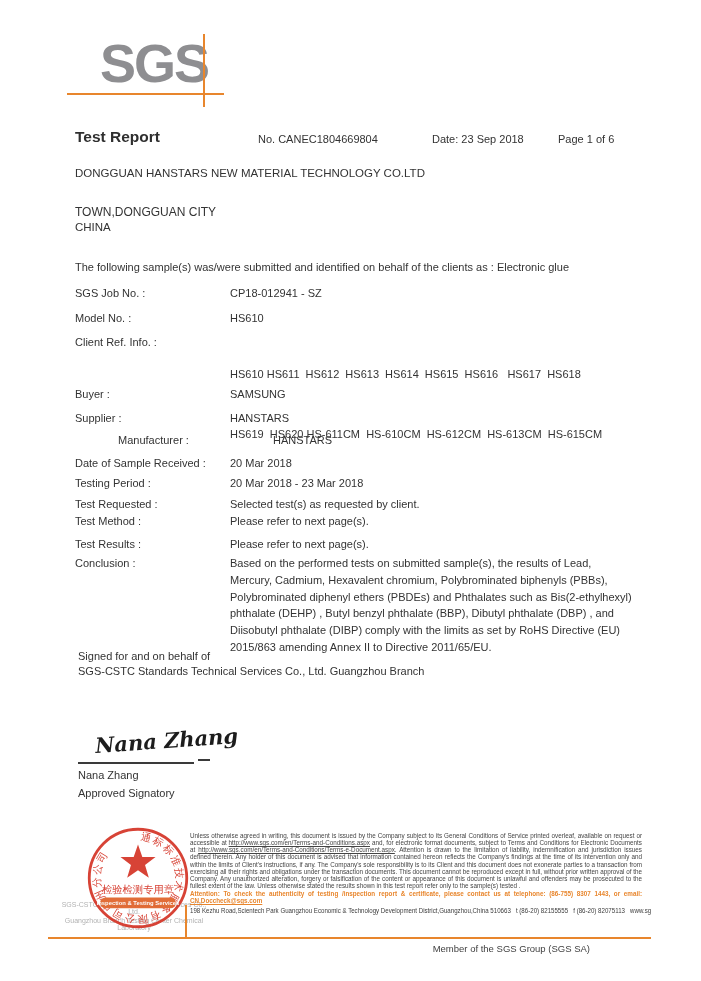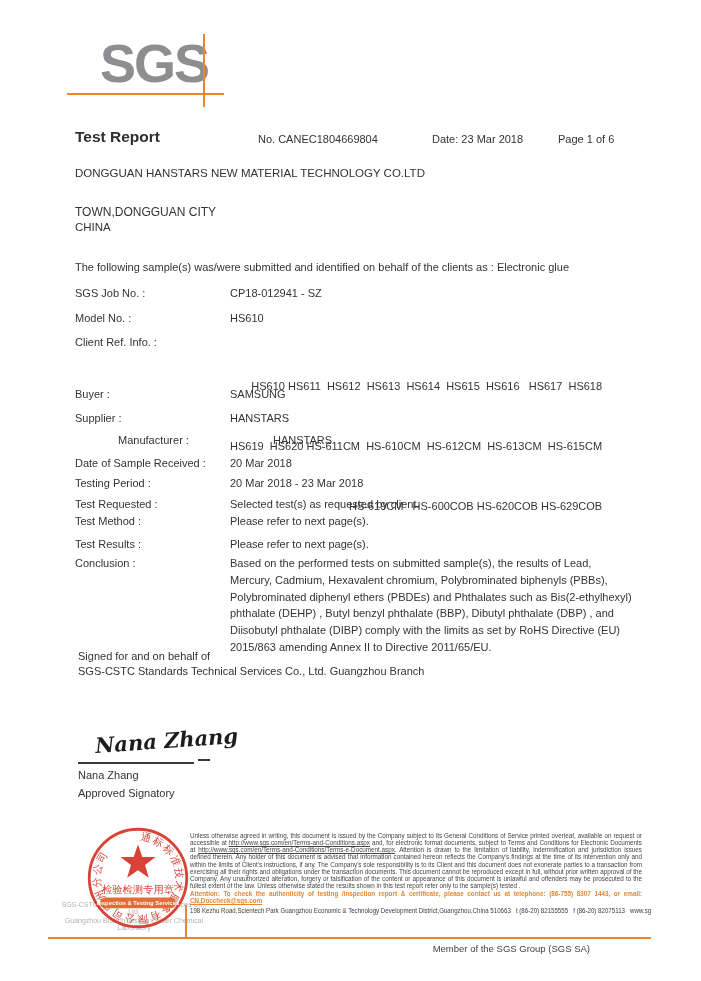--- a/index.html
+++ b/index.html
@@ -28,21 +28,21 @@
   .client-addr2 { left:75px; top:205px; font-size:12px; }
   .client-addr3 { left:75px; top:221px; font-size:11.5px; }
 
   .intro { left:75px; top:261px; font-size:11px; }
 
   
   .row-label { position:absolute; left:75px; font-size:11px; white-space:pre; }
   .row-value { position:absolute; left:230px; font-size:11px; white-space:pre; }
   .t-job { top:287px; } .t-model { top:312px; }
   .t-ref { top:336px; }
-  .ref-lines { position:absolute; left:230px; top:336px; font-size:11px; line-height:20px; white-space:pre;text-align:right; }
+  .ref-lines { position:absolute; left:230px; top:324px; font-size:11px; line-height:20px; white-space:pre; }
   .t-buyer { top:388px; } .t-supplier { top:412px; } .t-manuf { top:434px;padding-left:43px; }
   .t-received { top:457px; } .t-period { top:477px; }
   .t-requested { top:498px; } .t-method { top:515px; } .t-results { top:538px; }
   .t-conclusion { top:557px; }
   .conclusion-text { position:absolute; left:230px; top:555px; width:404px;
     font-size:11px; line-height:16.8px; }
 
   .signed1 { left:78px; top:650px; font-size:11px; }
   .signed2 { left:78px; top:665px; font-size:11px; }
 
@@ -75,40 +75,39 @@
 <body>
 
 <div class="page">
 
   <div class="logo-text">SGS</div>
   <div class="logo-hline"></div>
   <div class="logo-vline"></div>
 
   <div class="abs title">Test Report</div>
   <div class="abs report-no">No. CANEC1804669804</div>
-  <div class="abs report-date">Date: 23 Mar 2018</div>
+  <div class="abs report-date">Date: 23 Sep 2018</div>
   <div class="abs report-page">Page 1 of 6</div>
 
   <div class="abs client-name">DONGGUAN HANSTARS NEW MATERIAL TECHNOLOGY CO.LTD</div>
   <div class="abs client-addr2">TOWN,DONGGUAN CITY</div>
   <div class="abs client-addr3">CHINA</div>
 
   <div class="abs intro">The following sample(s) was/were submitted and identified on behalf of the clients as : Electronic glue</div>
 
   <span class="row-label t-job">SGS Job No. :</span>
   <span class="row-value t-job">CP18-012941 - SZ</span>
 
   <span class="row-label t-model">Model No. :</span>
   <span class="row-value t-model">HS610</span>
 
   <span class="row-label t-ref">Client Ref. Info. :</span>
   <div class="ref-lines">
     <div>HS610 HS611  HS612  HS613  HS614  HS615  HS616   HS617  HS618</div>
     <div>HS619  HS620 HS-611CM  HS-610CM  HS-612CM  HS-613CM  HS-615CM</div>
-    <div>HS-619CM   HS-600COB HS-620COB HS-629COB</div>
   </div>
 
   <span class="row-label t-buyer">Buyer :</span>
   <span class="row-value t-buyer">SAMSUNG</span>
 
   <span class="row-label t-supplier">Supplier :</span>
   <span class="row-value t-supplier">HANSTARS</span>
 
   <span class="row-label t-manuf">Manufacturer :</span>
   <span class="row-value t-manuf">HANSTARS</span>

